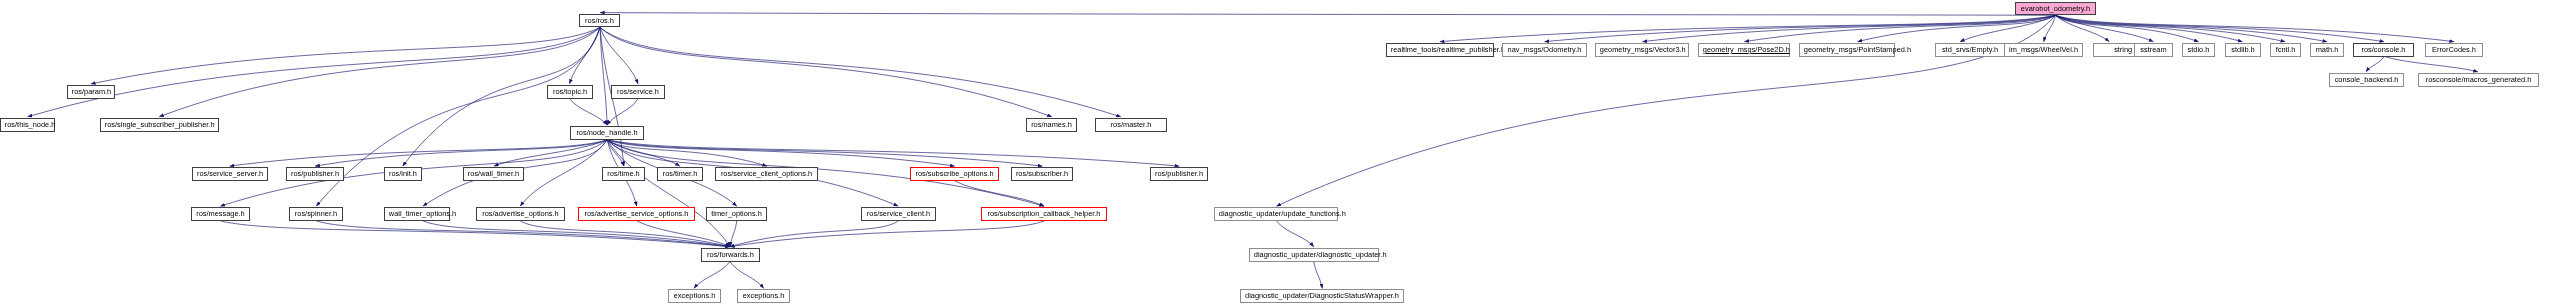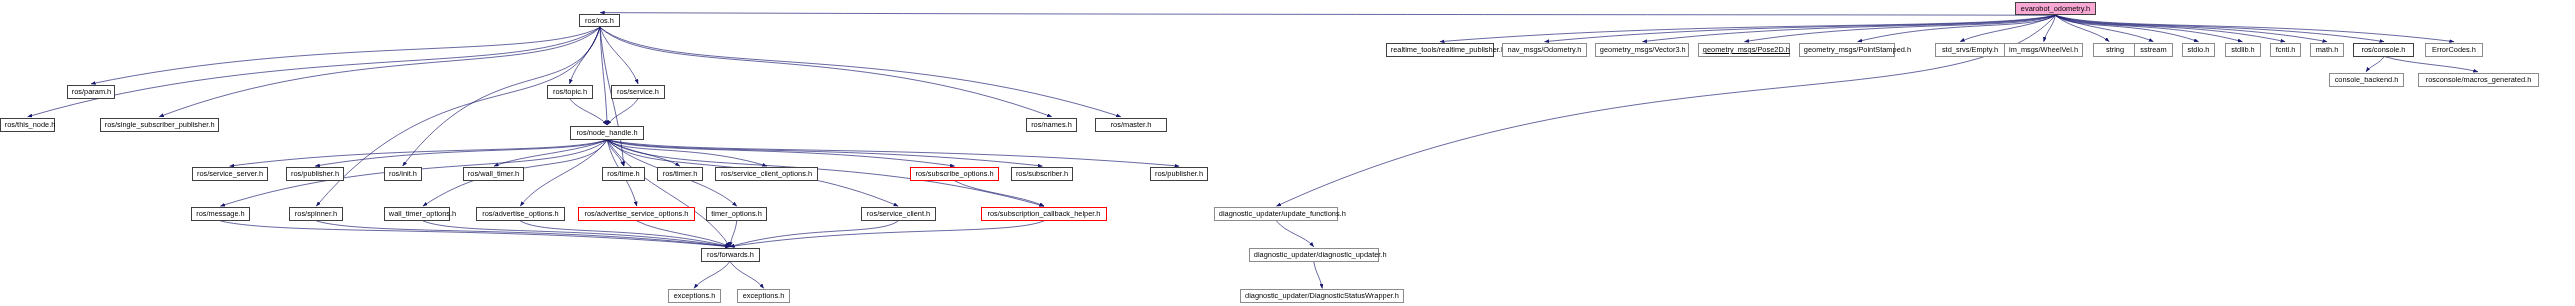--- a/index.html
+++ b/index.html
@@ -129,21 +129,21 @@
   <div id="nodes">
       <div class="node root" style="left: 2015px; top: 1.6px; width: 81px;"><span>evarobot_odometry.h</span></div>
       <div class="node bold" style="left: 579px; top: 13.7px; width: 41px;"><span>ros/ros.h</span></div>
       <div class="node bold" style="left: 1386px; top: 43px; width: 108px;"><span>realtime_tools/realtime_publisher.h</span></div>
       <div class="node normal" style="left: 1502px; top: 43px; width: 85px;"><span>nav_msgs/Odometry.h</span></div>
       <div class="node normal" style="left: 1595px; top: 43px; width: 94px;"><span>geometry_msgs/Vector3.h</span></div>
       <div class="node normal" style="left: 1698px; top: 43px; width: 92px; text-decoration: underline;"><span>geometry_msgs/Pose2D.h</span></div>
       <div class="node normal" style="left: 1799px; top: 43px; width: 96px;"><span>geometry_msgs/PointStamped.h</span></div>
       <div class="node normal" style="left: 1925px; top: 43px; width: 70px; margin-left: 10px;"><span>std_srvs/Empty.h</span></div>
       <div class="node normal" style="left: 2004px; top: 43px; width: 79px;"><span>im_msgs/WheelVel.h</span></div>
-      <div class="node normal" style="left: 2093px; top: 43px; width: 44px;"><span>string</span></div>
+      <div class="node normal" style="left: 2093px; top: 43px; width: 44px; text-align: right;"><span>string</span></div>
       <div class="node normal" style="left: 2134px; top: 43px; width: 39px;"><span>sstream</span></div>
       <div class="node normal" style="left: 2182px; top: 43px; width: 33px;"><span>stdio.h</span></div>
       <div class="node normal" style="left: 2225px; top: 43px; width: 36px;"><span>stdlib.h</span></div>
       <div class="node normal" style="left: 2270px; top: 43px; width: 31px;"><span>fcntl.h</span></div>
       <div class="node normal" style="left: 2310px; top: 43px; width: 34px;"><span>math.h</span></div>
       <div class="node bold" style="left: 2353px; top: 43px; width: 61px;"><span>ros/console.h</span></div>
       <div class="node normal" style="left: 2425px; top: 43px; width: 58px;"><span>ErrorCodes.h</span></div>
       <div class="node normal" style="left: 2329px; top: 73px; width: 75px;"><span>console_backend.h</span></div>
       <div class="node normal" style="left: 2418px; top: 73px; width: 121px;"><span>rosconsole/macros_generated.h</span></div>
       <div class="node bold" style="left: 67px; top: 85px; width: 48px;"><span>ros/param.h</span></div>

